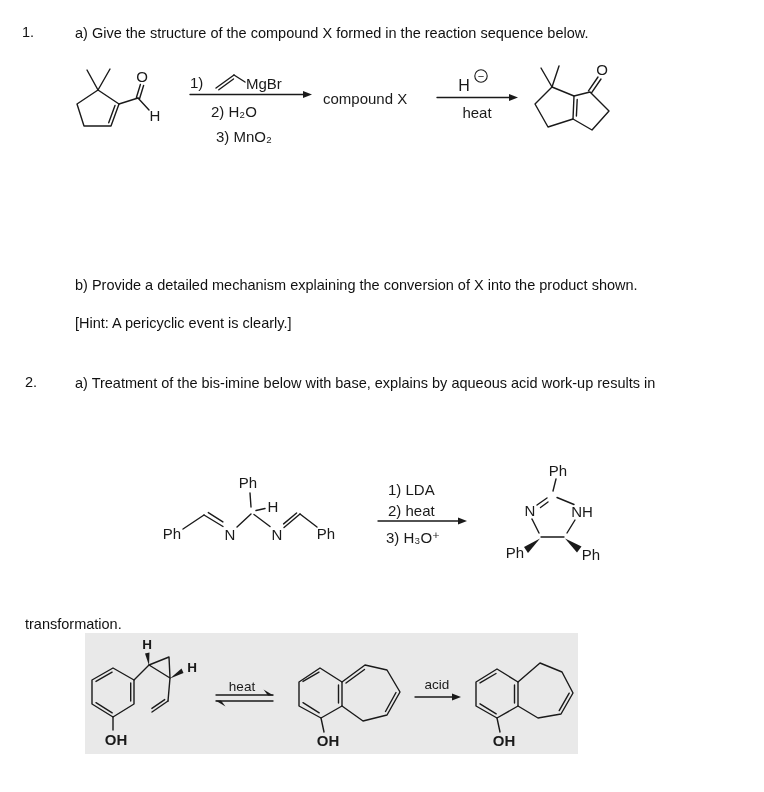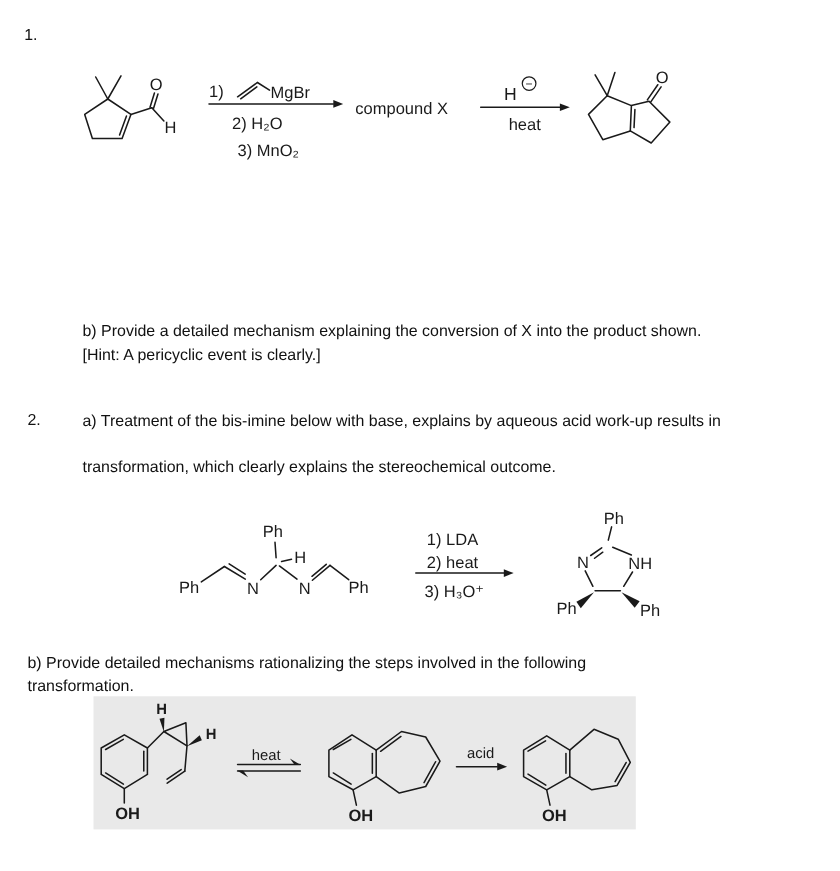--- a/index.html
+++ b/index.html
@@ -22,20 +22,21 @@
   .panel svg .blbl{font-size:13.5px;font-weight:700;}
   .panel svg .boh{font-size:15px;font-weight:700;}
   .panel svg .cond{font-size:13.5px;}
 </style>
 </head>
 <body>
 
 <div class="page">
 
   <div class="qnum" style="left:22px;top:24px">1.</div>
+  <div class="tline" style="left:75px;top:24px">a) Give the structure of the compound X formed in the reaction sequence below.</div>
 
   <svg style="left:0;top:55px" width="764" height="125" viewBox="0 0 764 125">
 
     <g>
       <path class="bond" d="M98,35 L119,49 L111,71 L84,71 L77,49 Z"></path>
       <line class="bond" x1="115" y1="50.5" x2="108.7" y2="67.8"></line>
       <line class="bond" x1="98" y1="35" x2="87" y2="15"></line>
       <line class="bond" x1="98" y1="35" x2="110" y2="14"></line>
       <line class="bond" x1="119" y1="49" x2="138" y2="43"></line>
       <line class="bond" x1="136.4" y1="42.5" x2="140.4" y2="29.5"></line>
@@ -76,26 +77,25 @@
       <path class="bond" d="M574,41 L590,37 L609,56 L592,75 L573,64"></path>
       <line class="bond" x1="577.2" y1="44.5" x2="576.4" y2="61"></line>
       <line class="bond" x1="552" y1="32" x2="541" y2="13"></line>
       <line class="bond" x1="552" y1="32" x2="559" y2="11"></line>
       <line class="bond" x1="588.5" y1="35.8" x2="598" y2="22"></line>
       <line class="bond" x1="591.5" y1="37.8" x2="601" y2="24"></line>
       <text class="lbl" x="602" y="20" text-anchor="middle">O</text>
     </g>
   </svg>
 
-  <div class="tline" style="left:75px;top:292px">b)  Provide a detailed mechanism explaining the conversion of X into the product shown.</div>
+  <div class="tline" style="left:75px;top:276px">b)  Provide a detailed mechanism explaining the conversion of X into the product shown.</div>
   <div class="tline" style="left:75px;top:314px">[Hint: A pericyclic event is clearly.]</div>
 
   <div class="qnum" style="left:25px;top:374px">2.</div>
   <div class="tline" style="left:75px;top:374px">a) Treatment of the bis-imine below with base, explains by aqueous acid work-up results in</div>
-  <div class="tline" style="left:75px;top:416px">transformation, which clearly explains the stereochemical outcome.</div>
 
   <svg style="left:150px;top:450px" width="500" height="130" viewBox="0 0 500 130">
 
     <g>
       <text class="lbl" x="22" y="89" text-anchor="middle">Ph</text>
       <line class="bond" x1="33" y1="79" x2="54" y2="65"></line>
       <line class="bond" x1="54" y1="65" x2="73" y2="76.5"></line>
       <line class="bond" x1="58.3" y1="62.6" x2="72.9" y2="71.9"></line>
       <text class="lbl" x="80" y="90" text-anchor="middle">N</text>
       <line class="bond" x1="87" y1="77" x2="101" y2="64"></line>
@@ -130,21 +130,20 @@
       <line class="bond" x1="391" y1="87" x2="414" y2="87"></line>
       <line class="bond" x1="403" y1="41" x2="406" y2="29"></line>
       <text class="lbl" x="408" y="26" text-anchor="middle">Ph</text>
       <polygon class="wedge" points="390,88.5 374,97 378,103"></polygon>
       <text class="lbl" x="365" y="108" text-anchor="middle">Ph</text>
       <polygon class="wedge" points="415,88.5 431.5,96.5 427,102.5"></polygon>
       <text class="lbl" x="441" y="110" text-anchor="middle">Ph</text>
     </g>
   </svg>
 
-  <div class="tline" style="left:25px;top:594px">b) Provide detailed mechanisms rationalizing the steps involved in the following</div>
   <div class="tline" style="left:25px;top:615px">transformation.</div>
 
   <div class="panel">
     <svg style="left:0;top:0" width="493" height="121" viewBox="0 0 493 121">
 
       <g>
         <path class="bond" d="M28,35 L49,47 L49,71 L28,84 L7,71 L7,47 Z"></path>
         <line class="bond" x1="11" y1="48.4" x2="27.1" y2="39.2"></line>
         <line class="bond" x1="11" y1="69.7" x2="27.2" y2="79.8"></line>
         <line class="bond" x1="45.7" y1="50" x2="45.7" y2="68"></line>

